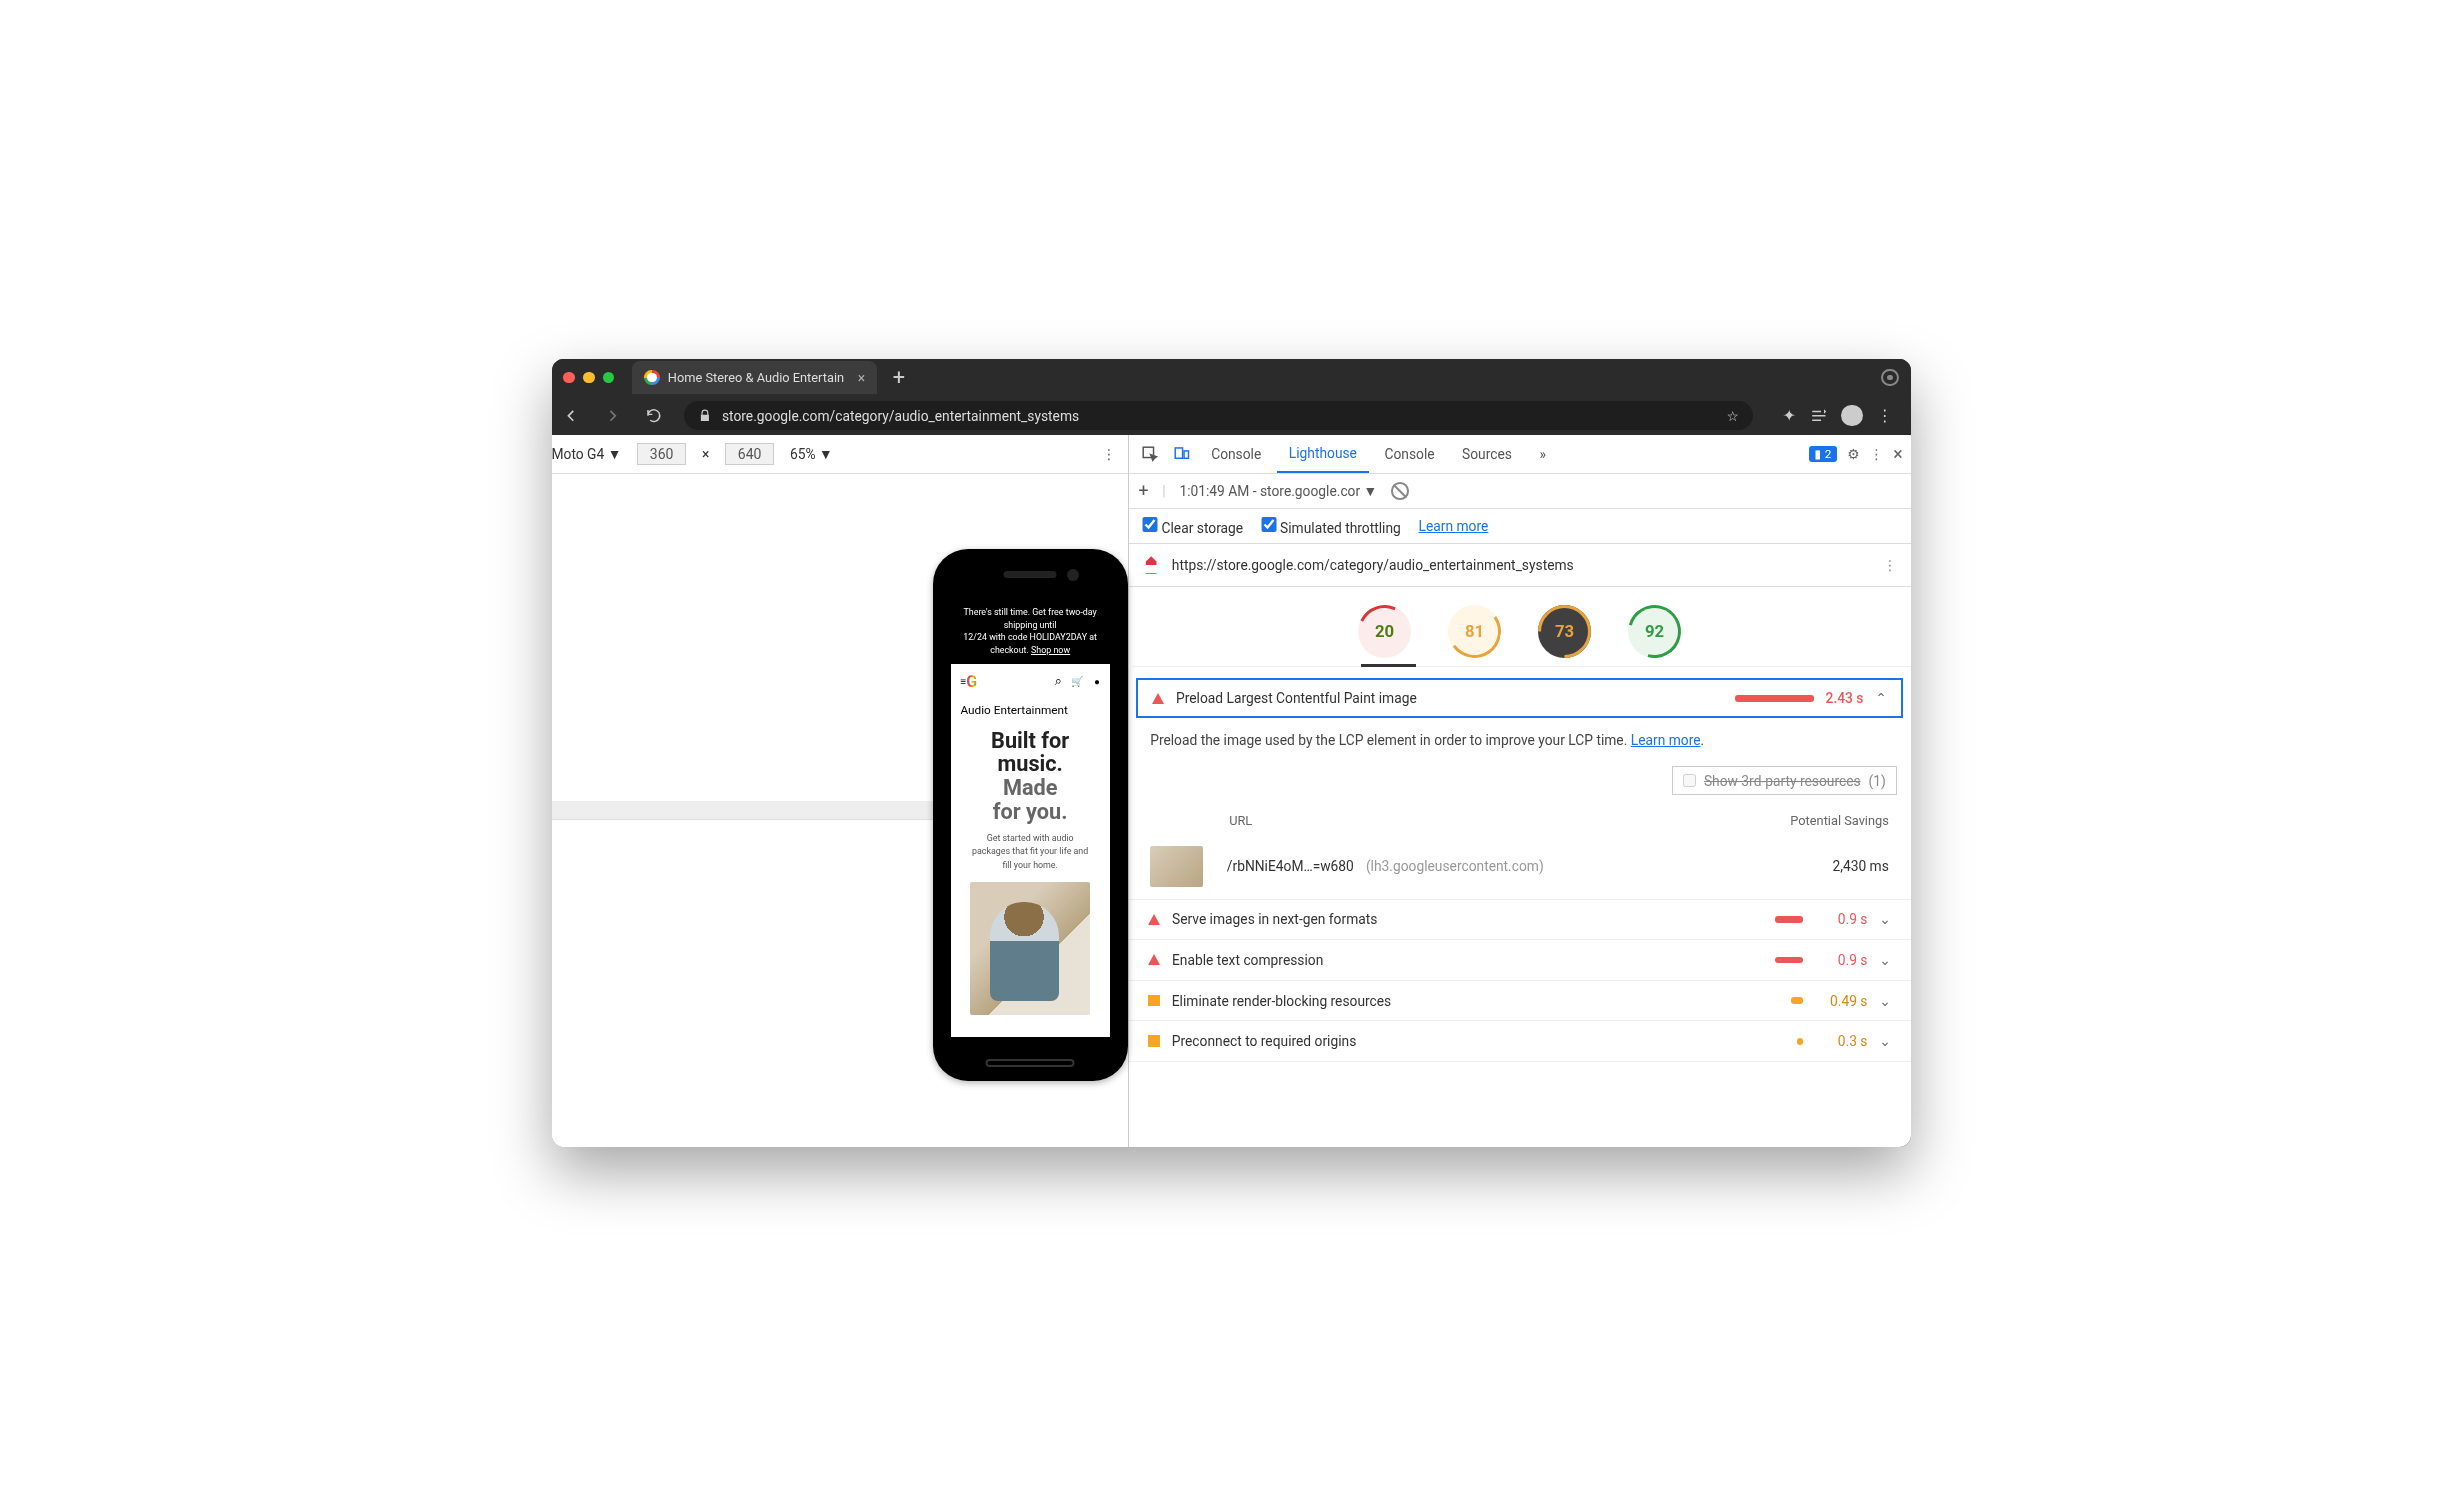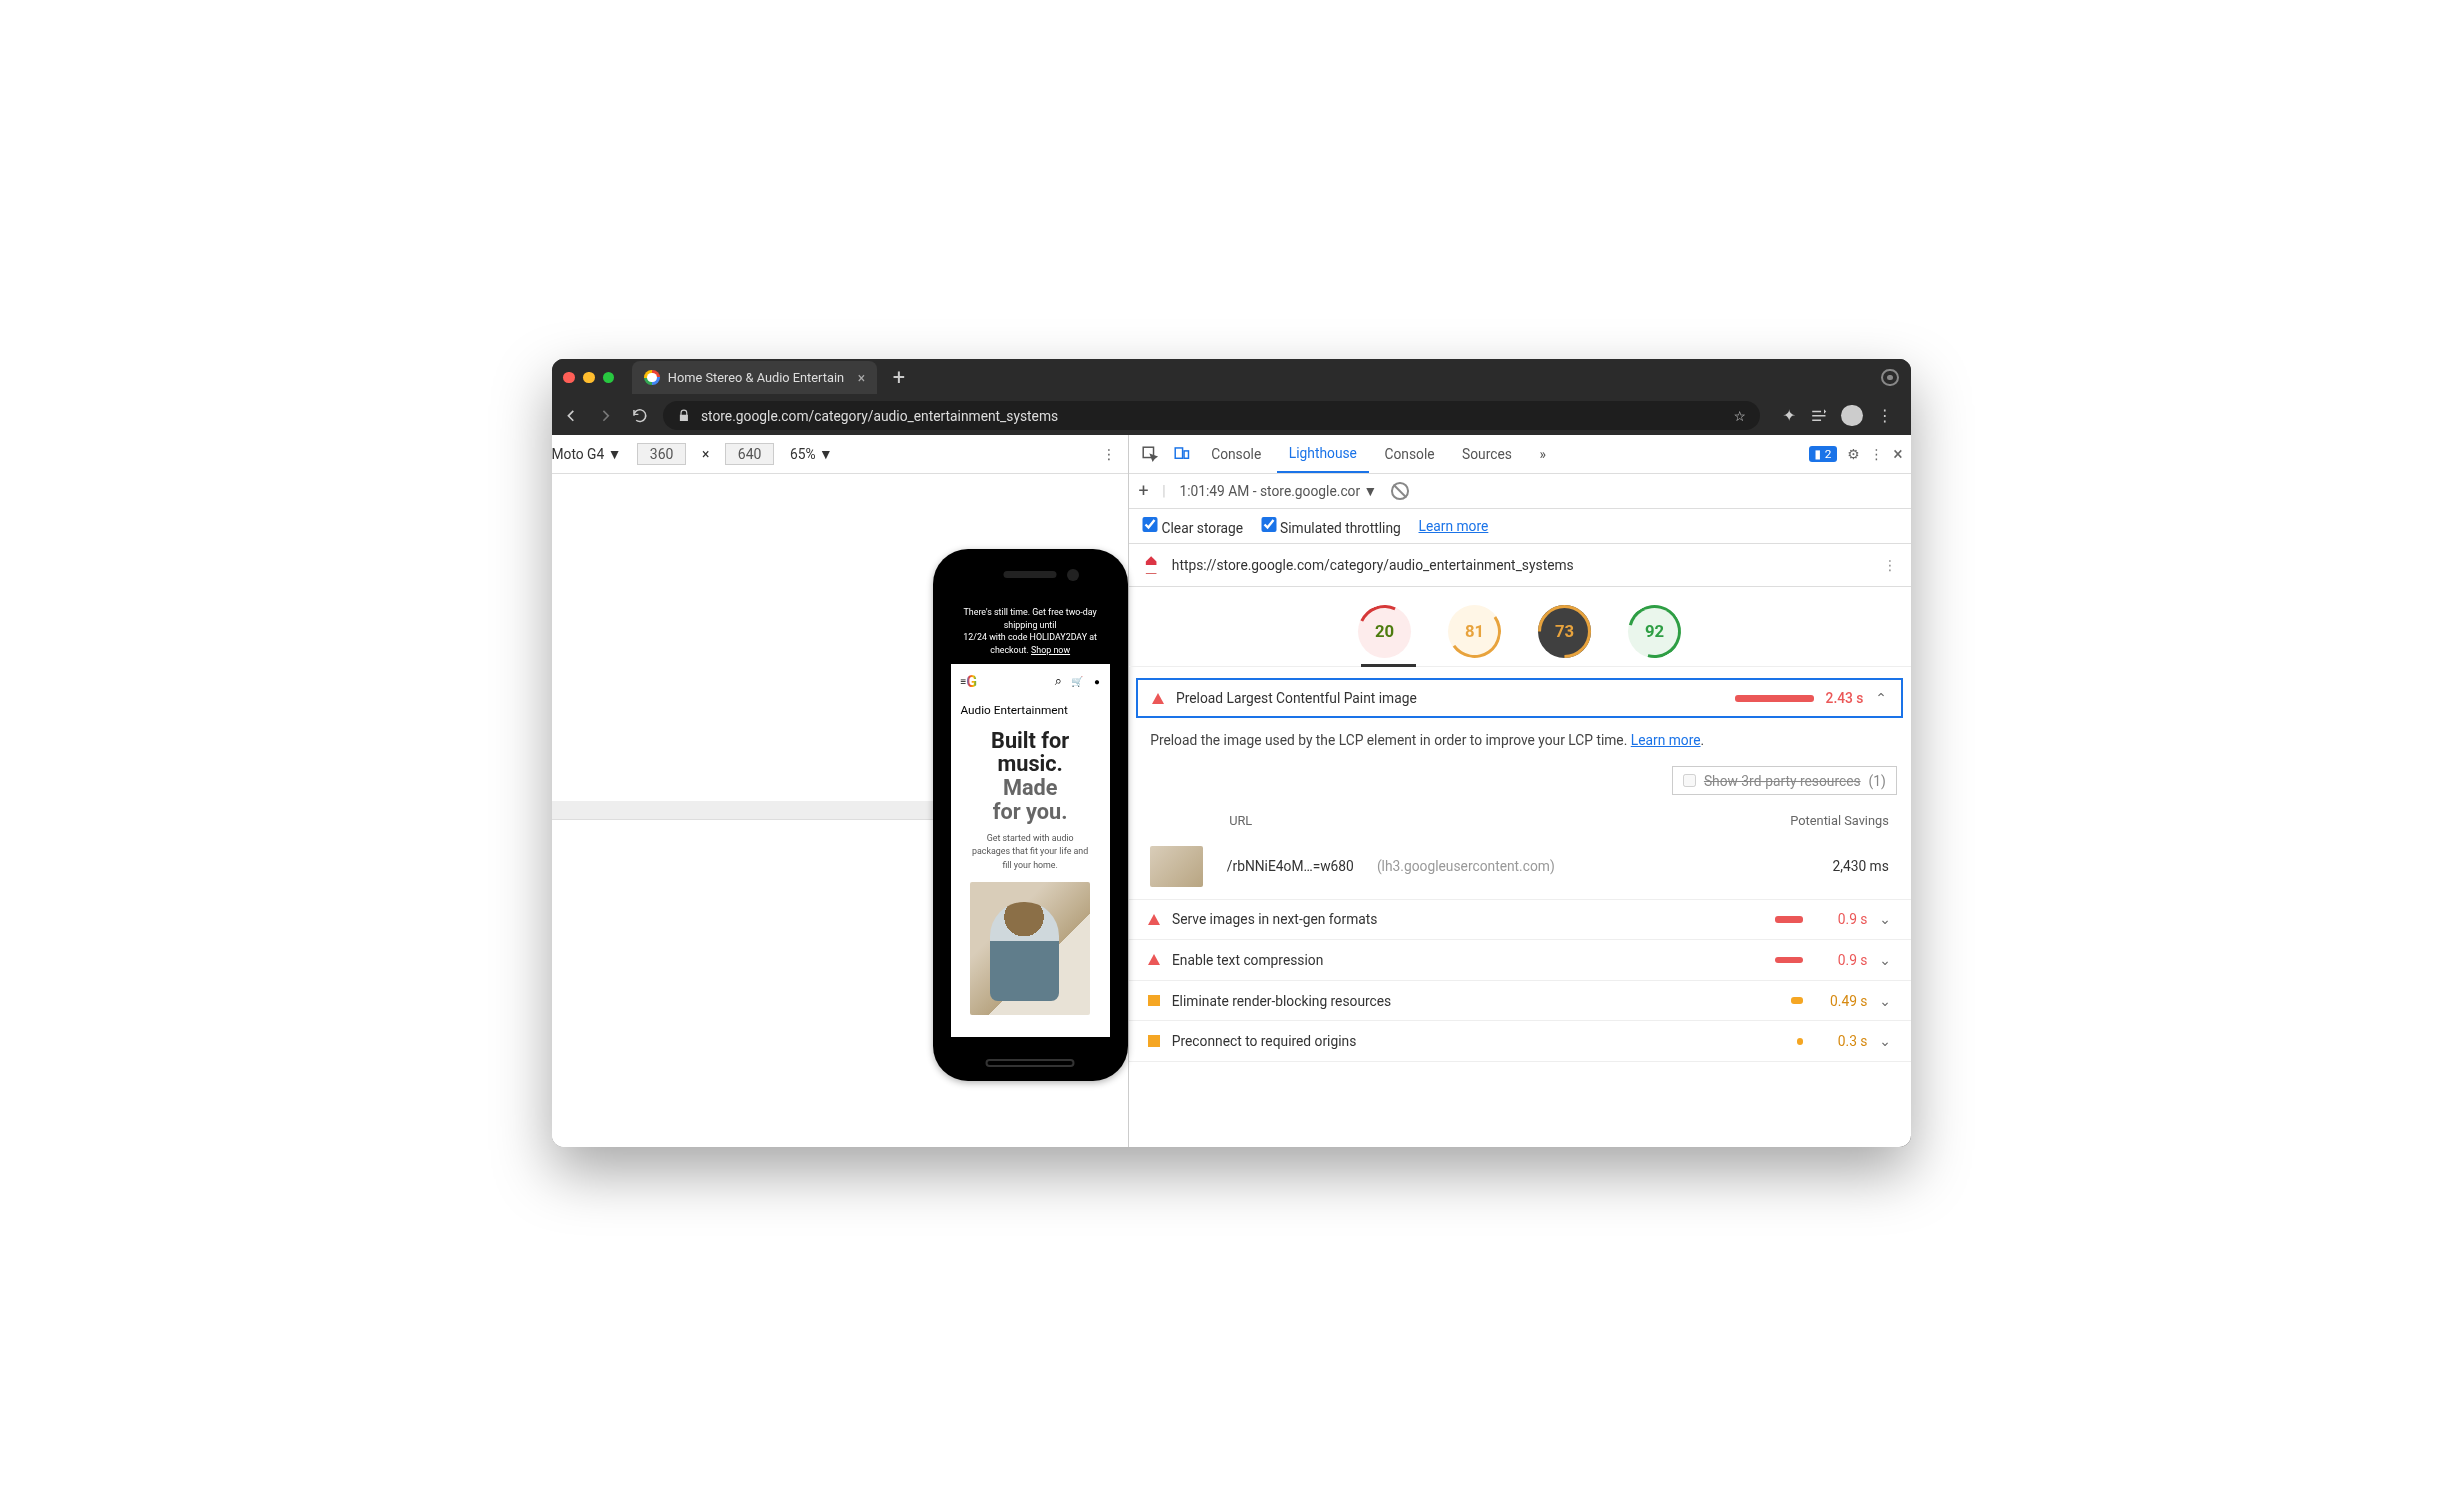--- a/index.html
+++ b/index.html
@@ -8,21 +8,21 @@
 .titlebar{height:37px;background:#2b2b2b;display:flex;align-items:center;padding:0 11.8px;gap:7.9px}
 .dot{width:11.8px;height:11.8px;border-radius:50%}
 .dot.red{background:#ff5f57}.dot.yellow{background:#ffbd2e}.dot.green{background:#28c840}
 .tab{margin-left:10px;background:#3c3c3c;border-radius:7.9px 7.9px 0 0;height:33px;display:flex;align-items:center;padding:0 11.8px;gap:7.9px;color:#ddd;font-size:12.8px}
 .favicon{width:15.8px;height:15.8px;border-radius:50%;background:conic-gradient(#ea4335 0 90deg,#4285f4 0 180deg,#34a853 0 270deg,#fbbc05 0 360deg);position:relative}
 .favicon::after{content:"";position:absolute;inset:3px;background:#fff;border-radius:50%}
 .tab-close{color:#aaa;font-size:13.8px;margin-left:5.9px}
 .newtab{color:#ccc;font-size:21.7px;margin-left:7.9px}
 .guest{margin-left:auto;width:17.7px;height:17.7px;border:2px solid #888;border-radius:50%;position:relative}
 .guest::after{content:"";position:absolute;width:5.9px;height:5.9px;background:#888;border-radius:50%;left:3.9px;top:3.9px}
-.addrbar{height:39px;background:#2b2b2b;display:flex;align-items:center;padding:0 9.9px;gap:15px;color:#ccc}
+.addrbar{height:39px;background:#2b2b2b;display:flex;align-items:center;padding:0 9.9px;gap:22px;color:#ccc}
 .addrbar svg{flex:none}
 .url{flex:1;background:#1e1e1e;border-radius:19.7px;height:29.6px;display:flex;align-items:center;padding:0 13.8px;gap:9.9px;font-size:13.8px;color:#ddd}
 .lock{width:13.8px;height:13.8px}
 .addrtools{display:flex;gap:13.8px;align-items:center;padding:0 7.9px}
 .avatar{width:21.7px;height:21.7px;border-radius:50%;background:#ccc}
 .content{flex:1;display:flex;background:#fff;overflow:hidden}
 .leftpane{width:577px;display:flex;flex-direction:column;border-right:1px solid #ccc}
 .devicebar{height:39px;border-bottom:1px solid #ddd;display:flex;align-items:center;justify-content:flex-start;gap:15.8px;font-size:13.8px;color:#333;position:relative}
 .devicebar .kebab{position:absolute;right:11.8px;color:#555}
 .dimbox{width:49px;height:21.7px;border:1px solid #ccc;text-align:center;font-size:14px;color:#555;background:#f1f1f1}
@@ -76,21 +76,21 @@
 .val{color:#eb5757;font-weight:500}
 .chev{color:#666;font-size:13.8px}
 .desc{padding:13.8px 21.7px;color:#444}
 .thirdp{margin:3.9px 13.8px 11.8px auto;width:fit-content;border:1px solid #ccc;padding:5.9px 9.9px;color:#888;display:flex;align-items:center;gap:7.9px}
 .thirdp .lbl{text-decoration:line-through}
 .tblhead{display:flex;padding:5.9px 21.7px;color:#666;font-size:12.8px}
 .tblhead .c1{flex:0 0 79px}.tblhead .c2{flex:1}.tblhead .c3{flex:0 0 138px;text-align:right}
 .tblrow{display:flex;padding:11.8px 21.7px;align-items:center;border-bottom:1px solid #eee}
 .thumb{width:53px;height:41px;background:linear-gradient(135deg,#d9cdb9,#b8a582);border-radius:2px;margin-right:23.6px}
 .tblrow .link{color:#333}
-.tblrow .host{color:#999;margin-left:23px}
+.tblrow .host{color:#999;margin-left:12px}
 .tblrow .sav{margin-left:auto;color:#333}
 .arow{display:flex;align-items:center;padding:11.8px 19.7px;border-bottom:1px solid #eee;gap:11.8px}
 .sq{width:11.8px;height:11.8px;background:#f5a623}
 .arow .t{flex:1}
 .sbar{width:27.6px;height:6.9px;background:#eb5757;border-radius:3px}
 .sbar.sm{width:11.8px;background:#f5a623}
 .sbar.xs{width:5.9px;background:#f5a623}
 .arow .v{color:#eb5757;width:53px;text-align:right}
 .arow .v.or{color:#d68910}
 </style>

